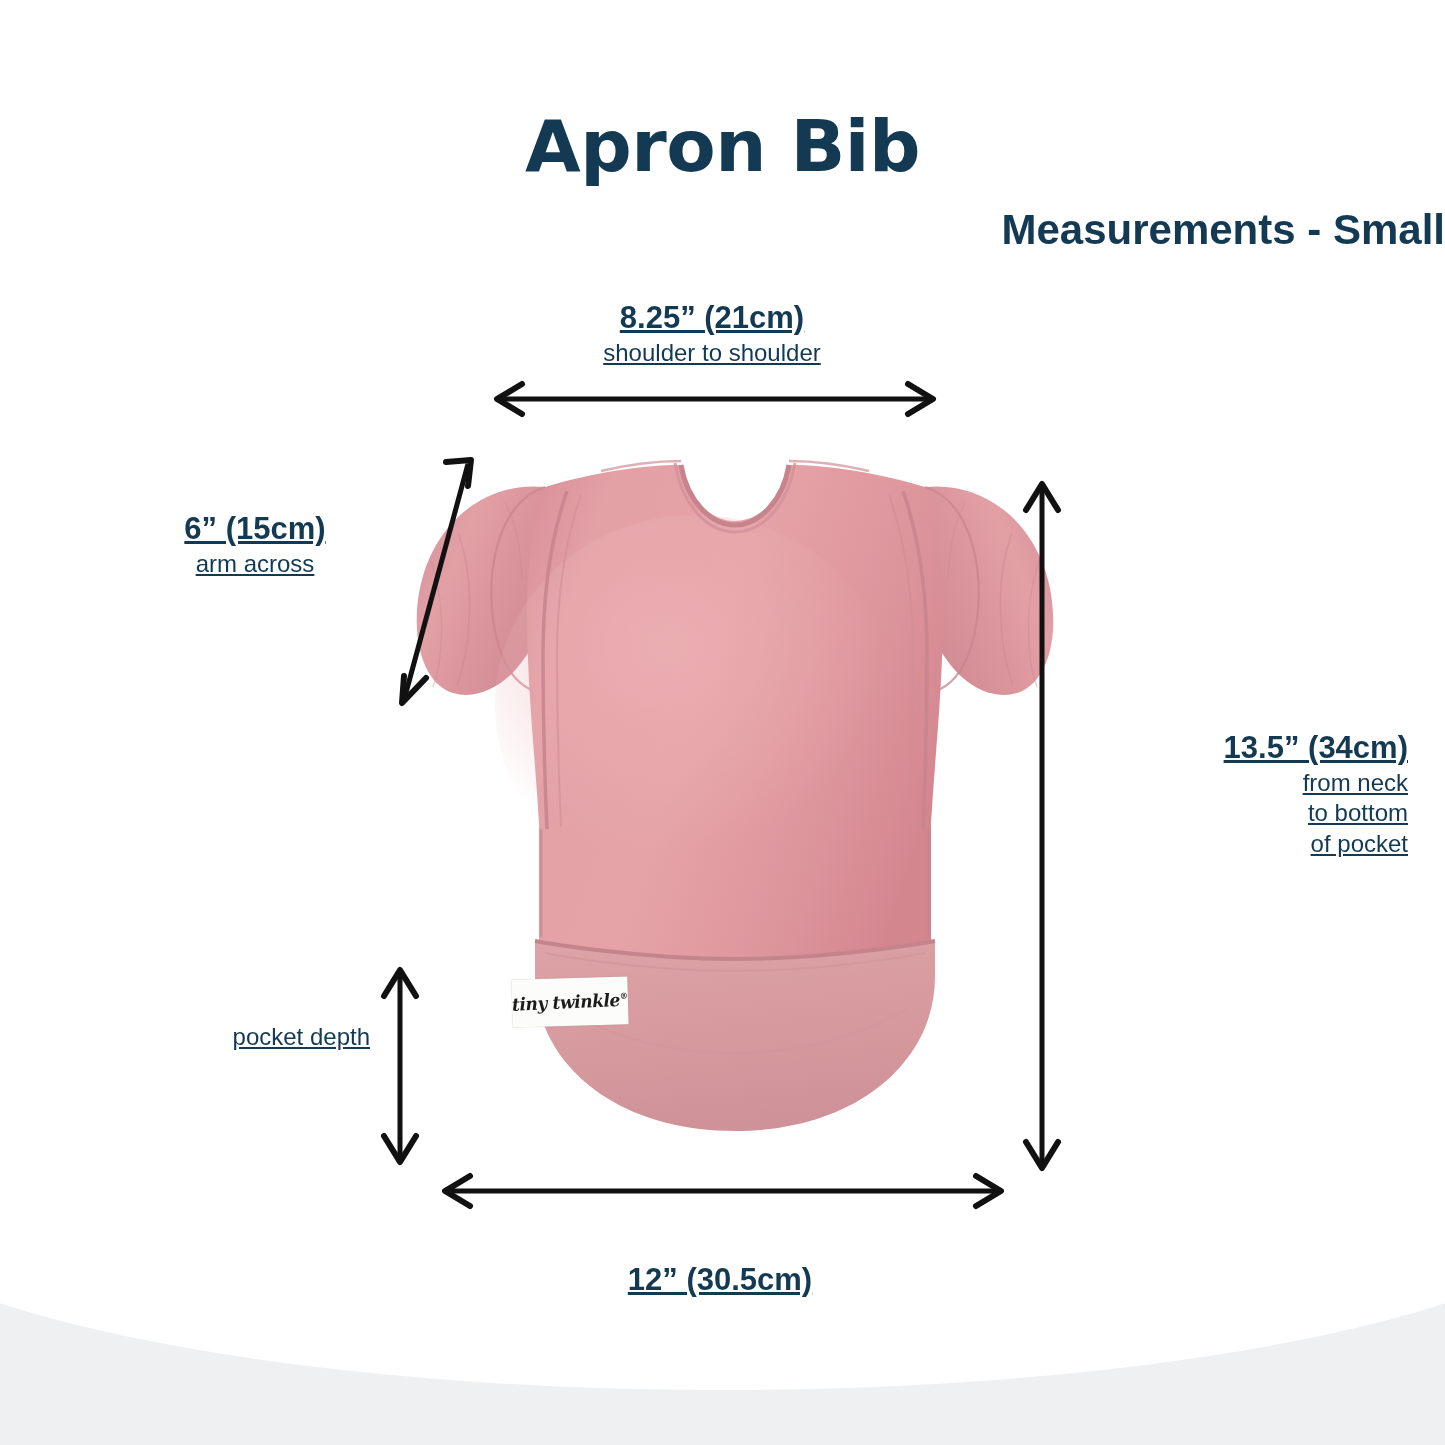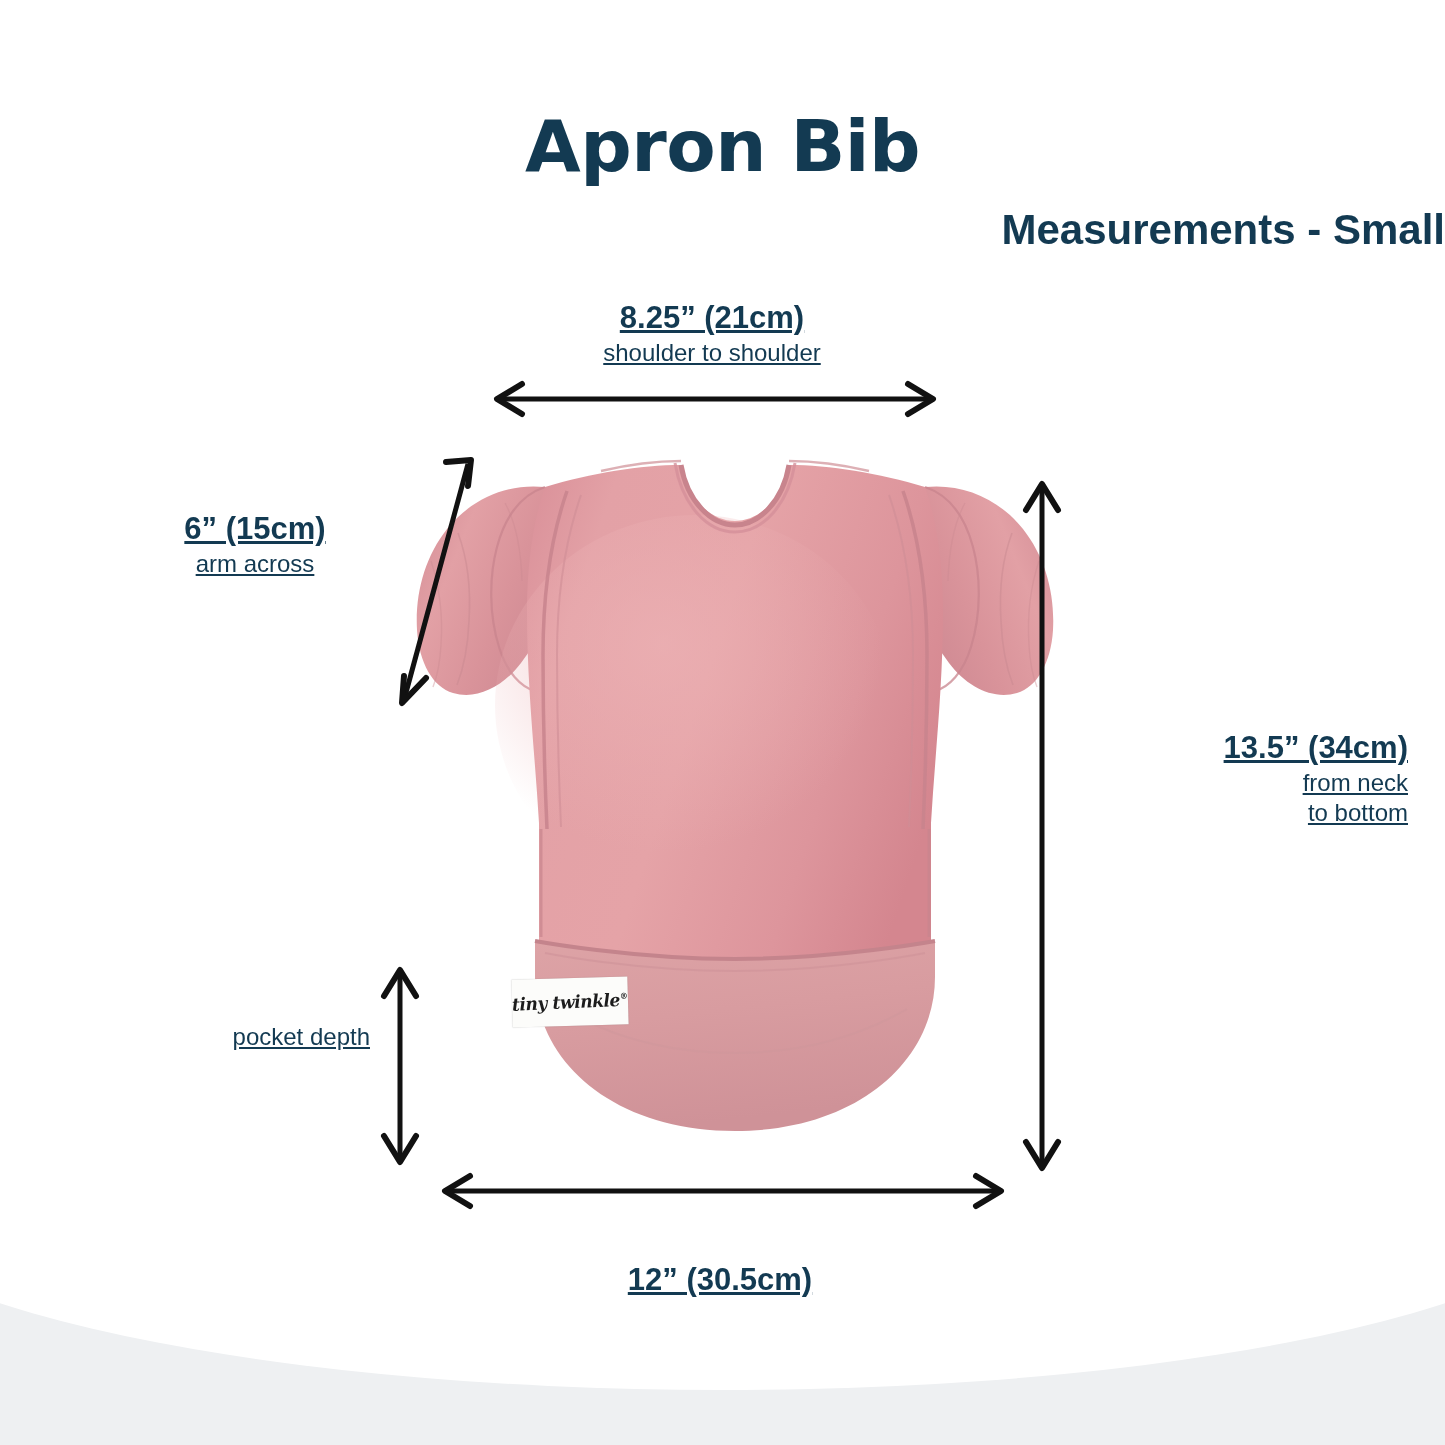--- a/index.html
+++ b/index.html
@@ -291,20 +291,21 @@
 
   <div class="meas c" id="m-arm">
     <div class="val">6” (15cm)</div>
     <div class="desc">arm across</div>
   </div>
 
   <div class="meas l" id="m-neck">
     <div class="val">13.5” (34cm)</div>
     <div class="desc">from neck</div>
     <div class="desc">to bottom</div>
+    <div class="desc">of pocket</div>
   </div>
 
   <div class="meas r" id="m-pocket">
     <div class="desc">pocket depth</div>
   </div>
 
   <div class="meas c" id="m-width">
     <div class="val">12” (30.5cm)</div>
   </div>
 

